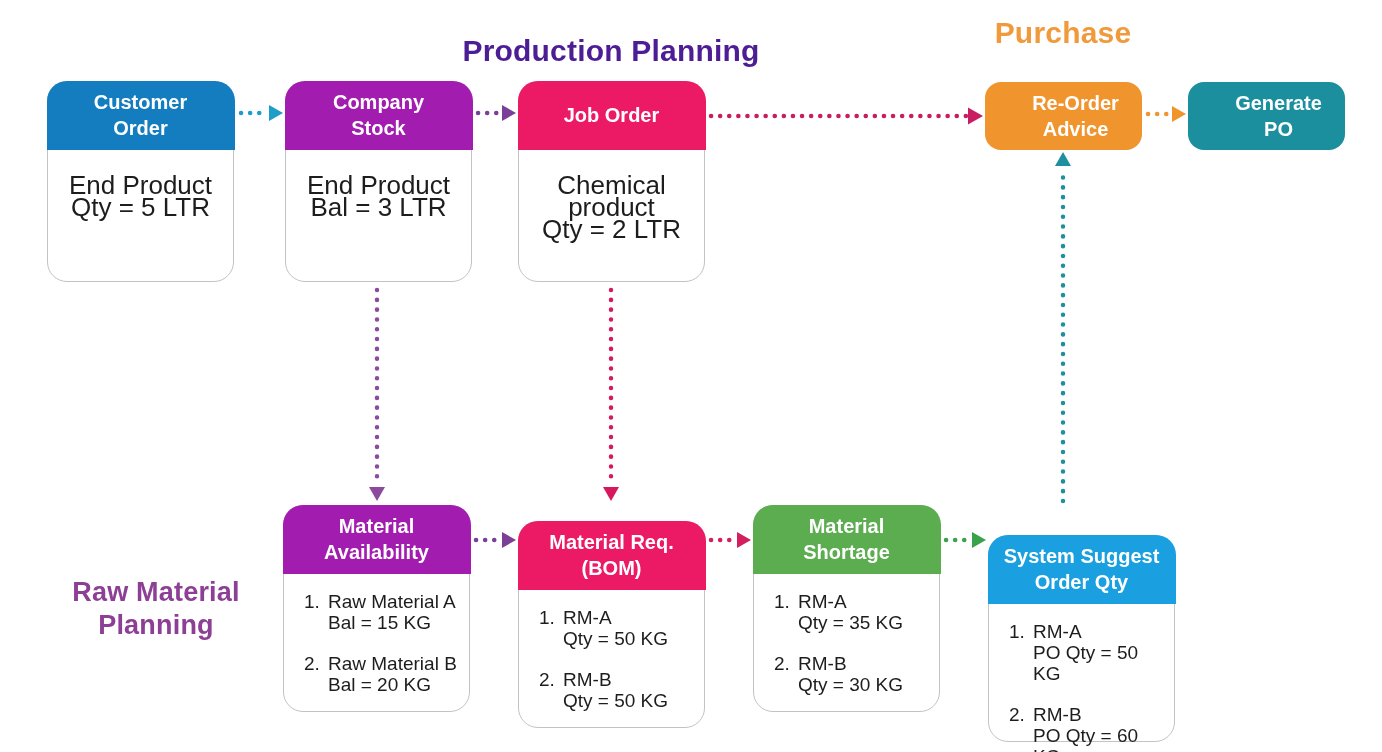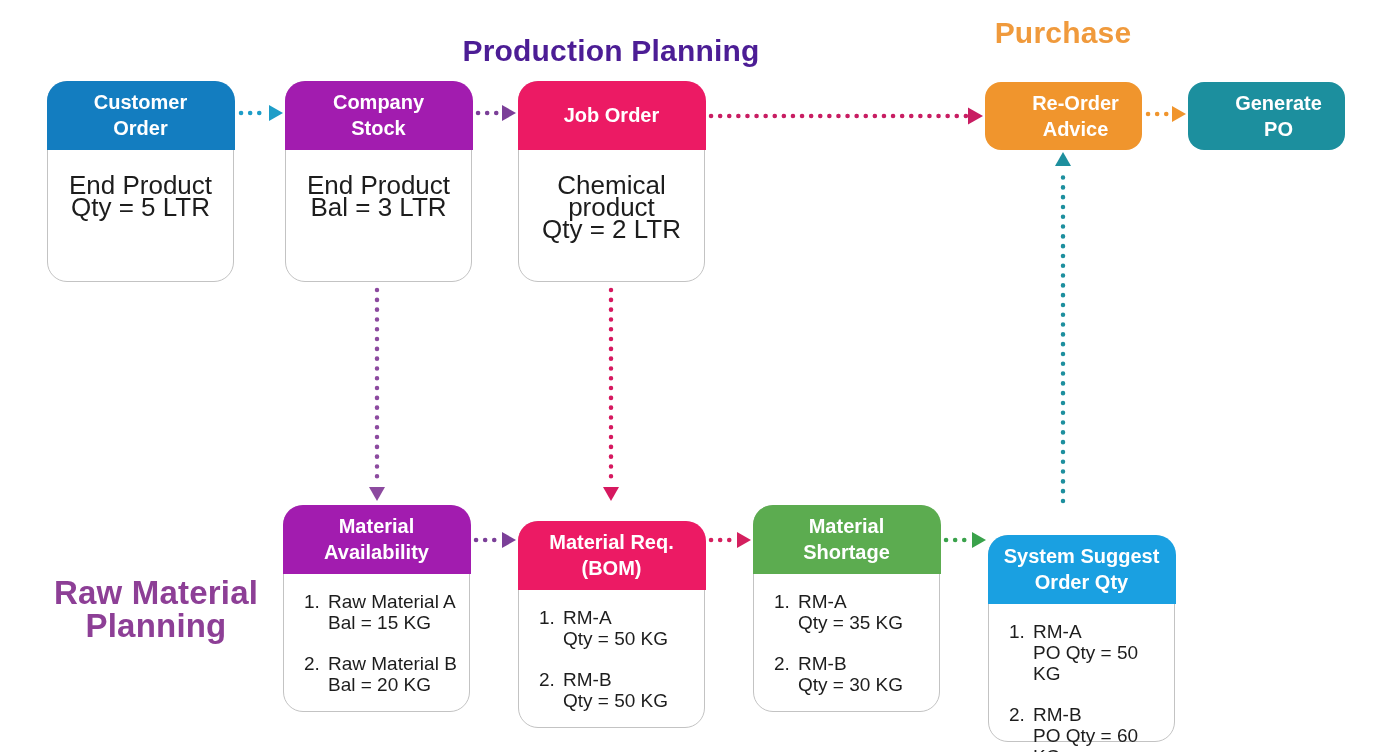--- a/index.html
+++ b/index.html
@@ -7,21 +7,21 @@
     position:relative; width:1382px; height:752px; background:#ffffff;
     font-family:"Liberation Sans", "DejaVu Sans", sans-serif; overflow:hidden;
   }
   .section-title {
     position:absolute; text-align:center; font-weight:bold; font-size:30px;
     letter-spacing:0.2px; white-space:pre-line; line-height:32px;
   }
   .st-sales { left:47px; top:28px; width:187px; color:#2a6fad; }
   .st-production { left:421px; top:35px; width:380px; color:#4c1d95; }
   .st-purchase { left:963px; top:17px; width:200px; color:#f09a3c; }
-  .st-raw { left:38px; top:576px; width:236px; color:#8d3f96; font-size:33px; line-height:33px; }
+  .st-raw { left:38px; top:576px; width:236px; color:#8d3f96; font-size:27px; line-height:33px; }
 
   .box {
     position:absolute; background:#ffffff; border:1.5px solid #c3c3c3;
     border-radius:20px; box-sizing:border-box;
   }
   .box-header {
     margin:-1.5px -1.5px 0 -1.5px; border-radius:20px 20px 0 0;
     height:69px; display:flex; align-items:center; justify-content:center;
     color:#ffffff; font-weight:bold; font-size:20px; text-align:center;
     line-height:26px; white-space:pre-line;

